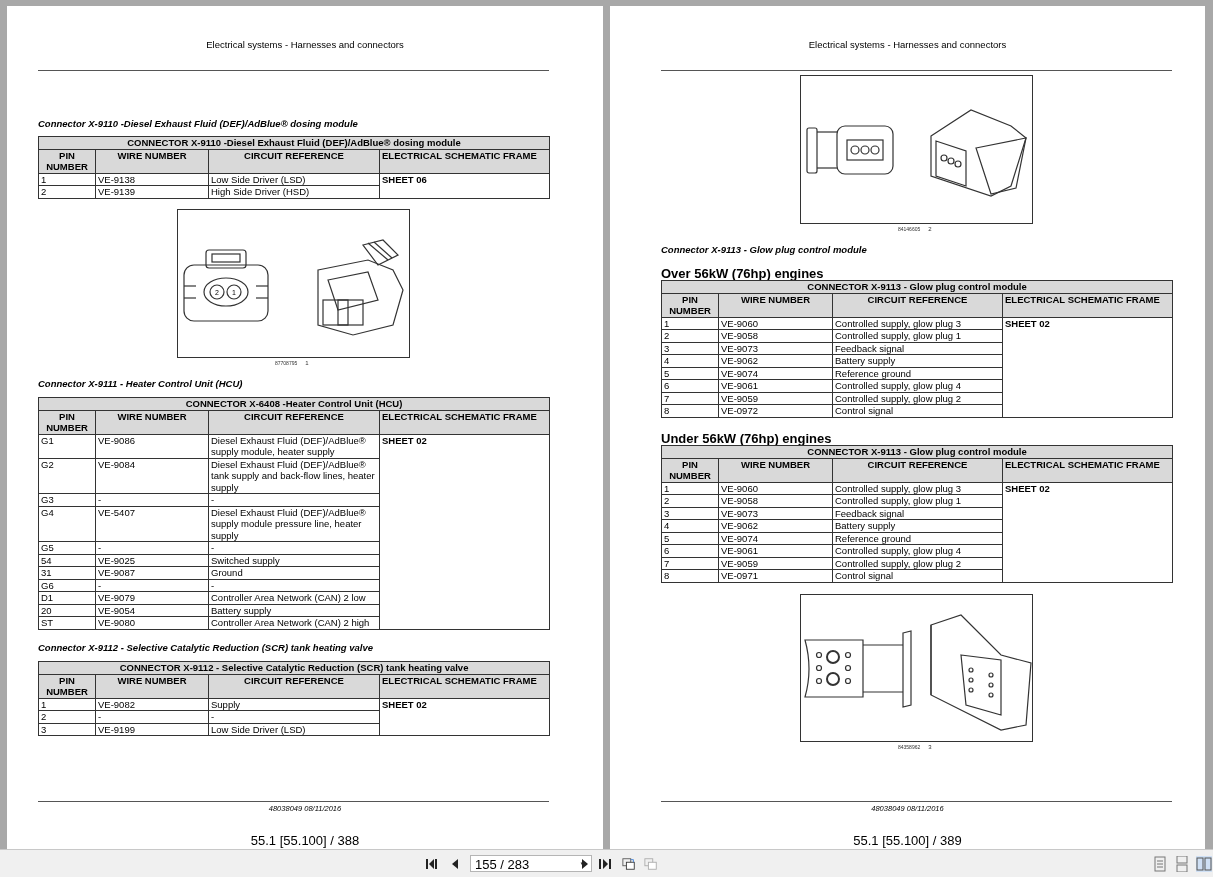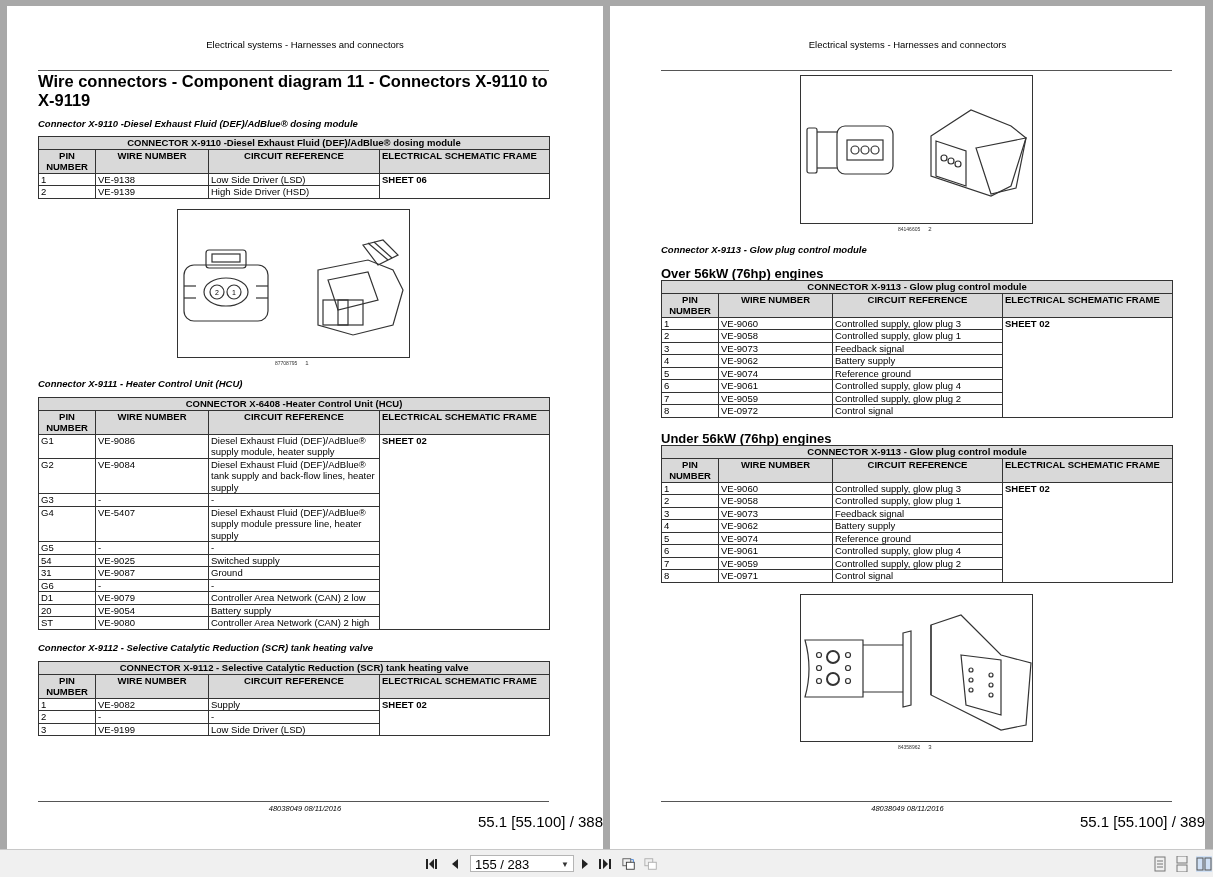--- a/index.html
+++ b/index.html
@@ -16,37 +16,36 @@
   table.ct{position:absolute;border-collapse:collapse;font-size:9.5px;table-layout:fixed;}
   table.ct td, table.ct th{border:1px solid #333;padding:0 2px;vertical-align:top;line-height:11.5px;}
   table.ct th{background:#d9d9d9;font-weight:bold;text-align:center;}
   table.ct th.frame-h{text-align:left;}
   table.ct td.frame{font-weight:bold;border-bottom:1px solid #333;}
   .figure{position:absolute;border:1px solid #333;background:#fff;}
   .fig-caption{position:absolute;font-size:5px;color:#333;}
   .fig-caption .num{font-size:6px;margin-left:8px;}
   .footer-line{position:absolute;left:31px;width:511px;top:795px;height:1px;background:#555;}
   .footer-doc{position:absolute;top:798px;width:100%;text-align:center;font-size:7.5px;font-style:italic;}
-  .footer-page{position:absolute;top:807px;width:100%;text-align:right;font-size:15px;}
+  .footer-page{position:absolute;top:827px;width:100%;text-align:center;font-size:13px;}
   .toolbar{position:absolute;left:0;top:849px;width:1213px;height:28px;background:#f0f0f0;border-top:1px solid #c8c8c8;}
   .tb-btn{position:absolute;top:7px;width:14px;height:14px;display:flex;align-items:center;justify-content:center;font-size:12px;color:#222;cursor:pointer;}
-  .page-box{position:absolute;left:470px;top:5px;width:104px;height:17px;border:1px solid #b5b5b5;background:#fff;font-size:13px;line-height:17px;padding-left:4px;box-sizing:border-box;}
+  .page-box{position:absolute;left:470px;top:5px;width:122px;height:17px;border:1px solid #b5b5b5;background:#fff;font-size:13px;line-height:17px;padding-left:4px;box-sizing:border-box;}
   .page-box .dd{position:absolute;right:4px;top:0;font-size:8px;color:#333;}
   .view-btn{position:absolute;top:6px;width:16px;height:16px;}
   .view-btn.active{background:#cfe0f5;}
 </style>
 </head>
 <body>
 
 <div class="viewer">
 
   <div class="page left">
     <div class="running-header">Electrical systems - Harnesses and connectors</div>
     <div class="hr" style="left:31px;width:511px;top:64px;"></div>
-    <div class="page-title">Wire connectors - Component diagram 11 - Connectors X-9110 to X-9119</div>
 
     <div class="section-caption" style="left:31px;top:112px;">Connector X-9110 -Diesel Exhaust Fluid (DEF)/AdBlue® dosing module</div>
 
     <table class="ct" style="left:31px;top:130px;width:511px;">
       <colgroup>
           <col style="width:57px">
           <col style="width:113px">
           <col style="width:171px">
           <col style="width:170px">
         </colgroup>

